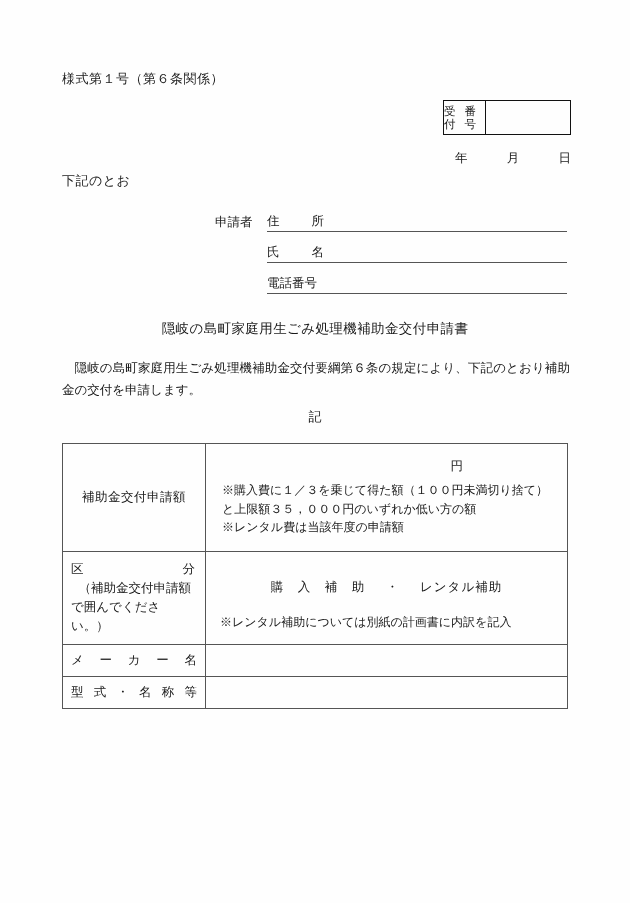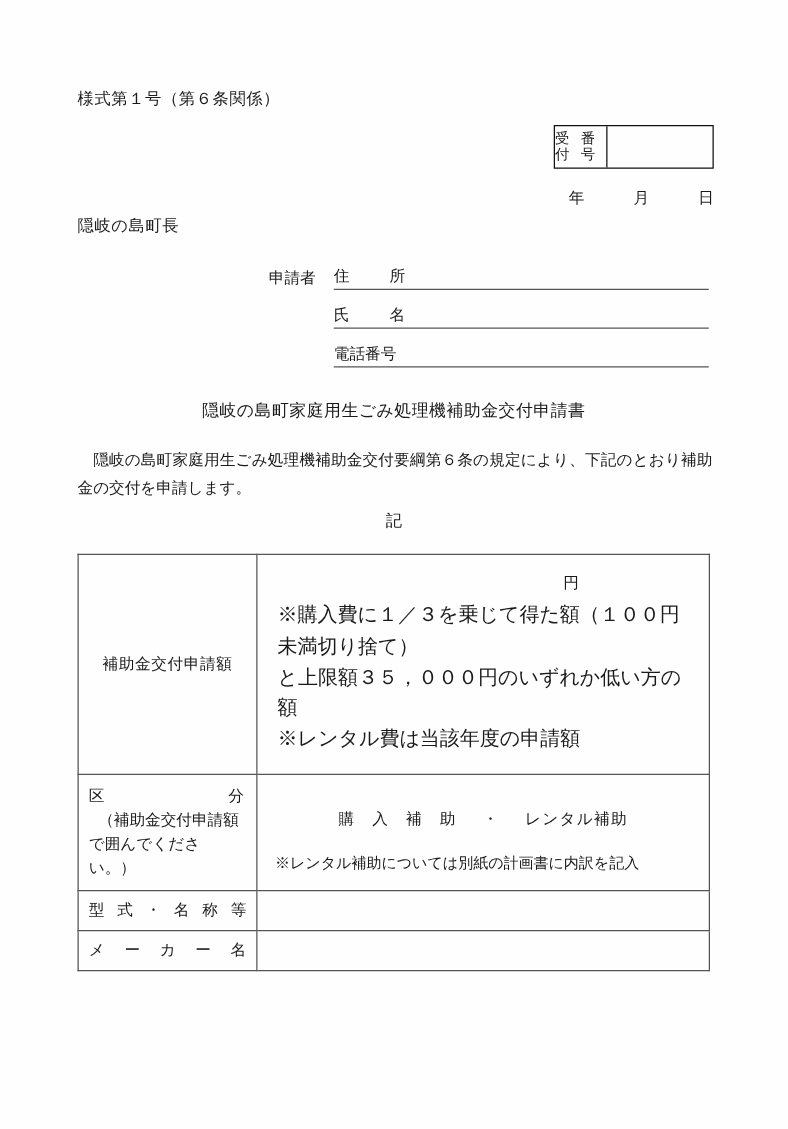--- a/index.html
+++ b/index.html
@@ -179,21 +179,21 @@
     padding: 0;
   }
   .yen-line {
     text-align: right;
     padding: 8px 96px 0 0;
     font-size: 12.5px;
   }
   .note-lines {
     padding: 6px 8px 8px 8px;
     line-height: 1.55;
-    font-size: 16px;
+    font-size: 12px;
   }
 
   .cell-kubun-label {
     vertical-align: top;
     padding-top: 10px;
     line-height: 1.5;
   }
   .kubun-head {
     display: flex;
     justify-content: space-between;
@@ -264,21 +264,21 @@
     </div>
     <div class="receipt-field"></div>
   </div>
 
   <div class="date-line">
     <span>年</span>
     <span>月</span>
     <span>日</span>
   </div>
 
-  <div class="addressee">隠岐の島町長</div>
+  <div class="addressee">下記のとお</div>
 
   <div class="applicant">
     <div class="applicant-row">
       <div class="applicant-word">申請者</div>
       <div class="applicant-label spread">
         <span>住</span>
         <span>所</span>
       </div>
       <div class="applicant-rule"></div>
     </div>
@@ -332,24 +332,24 @@
             <span>購　入　補　助</span>
             <span>&nbsp;&nbsp;&nbsp;</span>
             <span>・</span>
             <span>&nbsp;&nbsp;&nbsp;</span>
             <span>レンタル補助</span>
           </div>
           <div class="choice-note">※レンタル補助については別紙の計画書に内訳を記入</div>
         </td>
       </tr>
       <tr>
-        <td class="col-label cell-spaced">型式・名称等</td>
+        <td class="col-label cell-spaced">メーカー名</td>
         <td class="cell-blank"></td>
       </tr>
       <tr>
-        <td class="col-label cell-spaced">メーカー名</td>
+        <td class="col-label cell-spaced">型式・名称等</td>
         <td class="cell-blank"></td>
       </tr>
     </tbody>
   </table>
 
 
 </div>
 
 </body></html>

